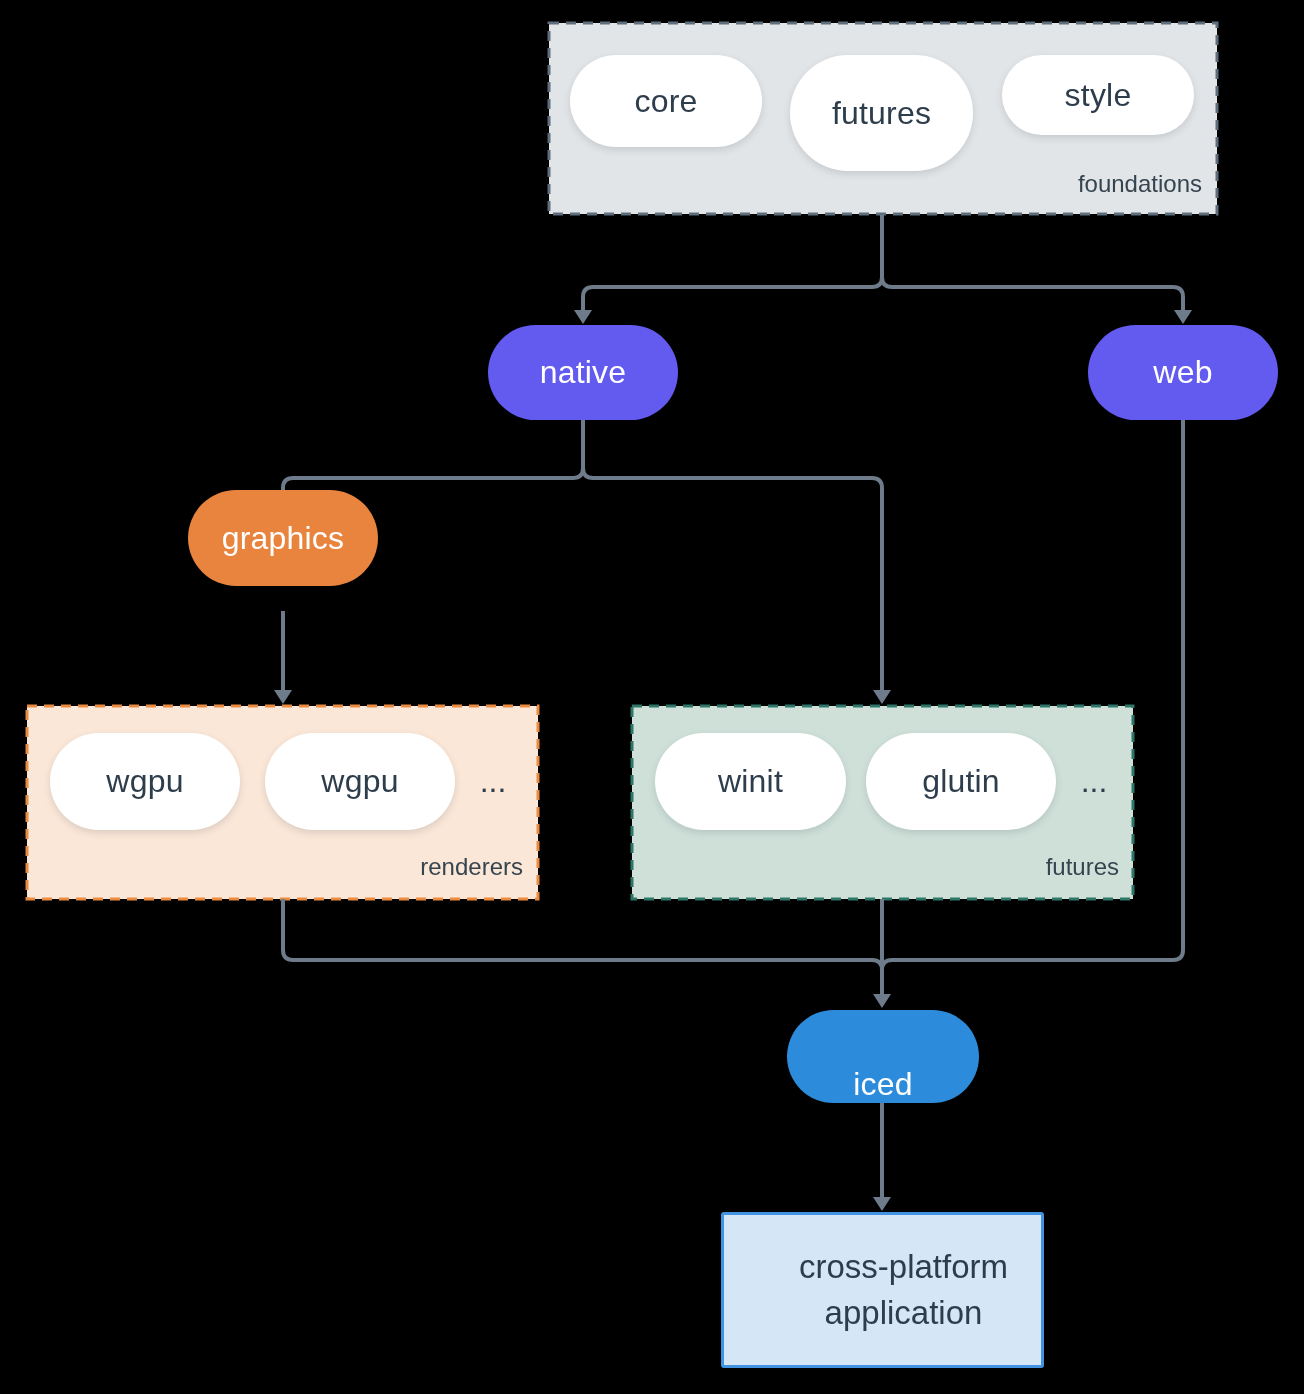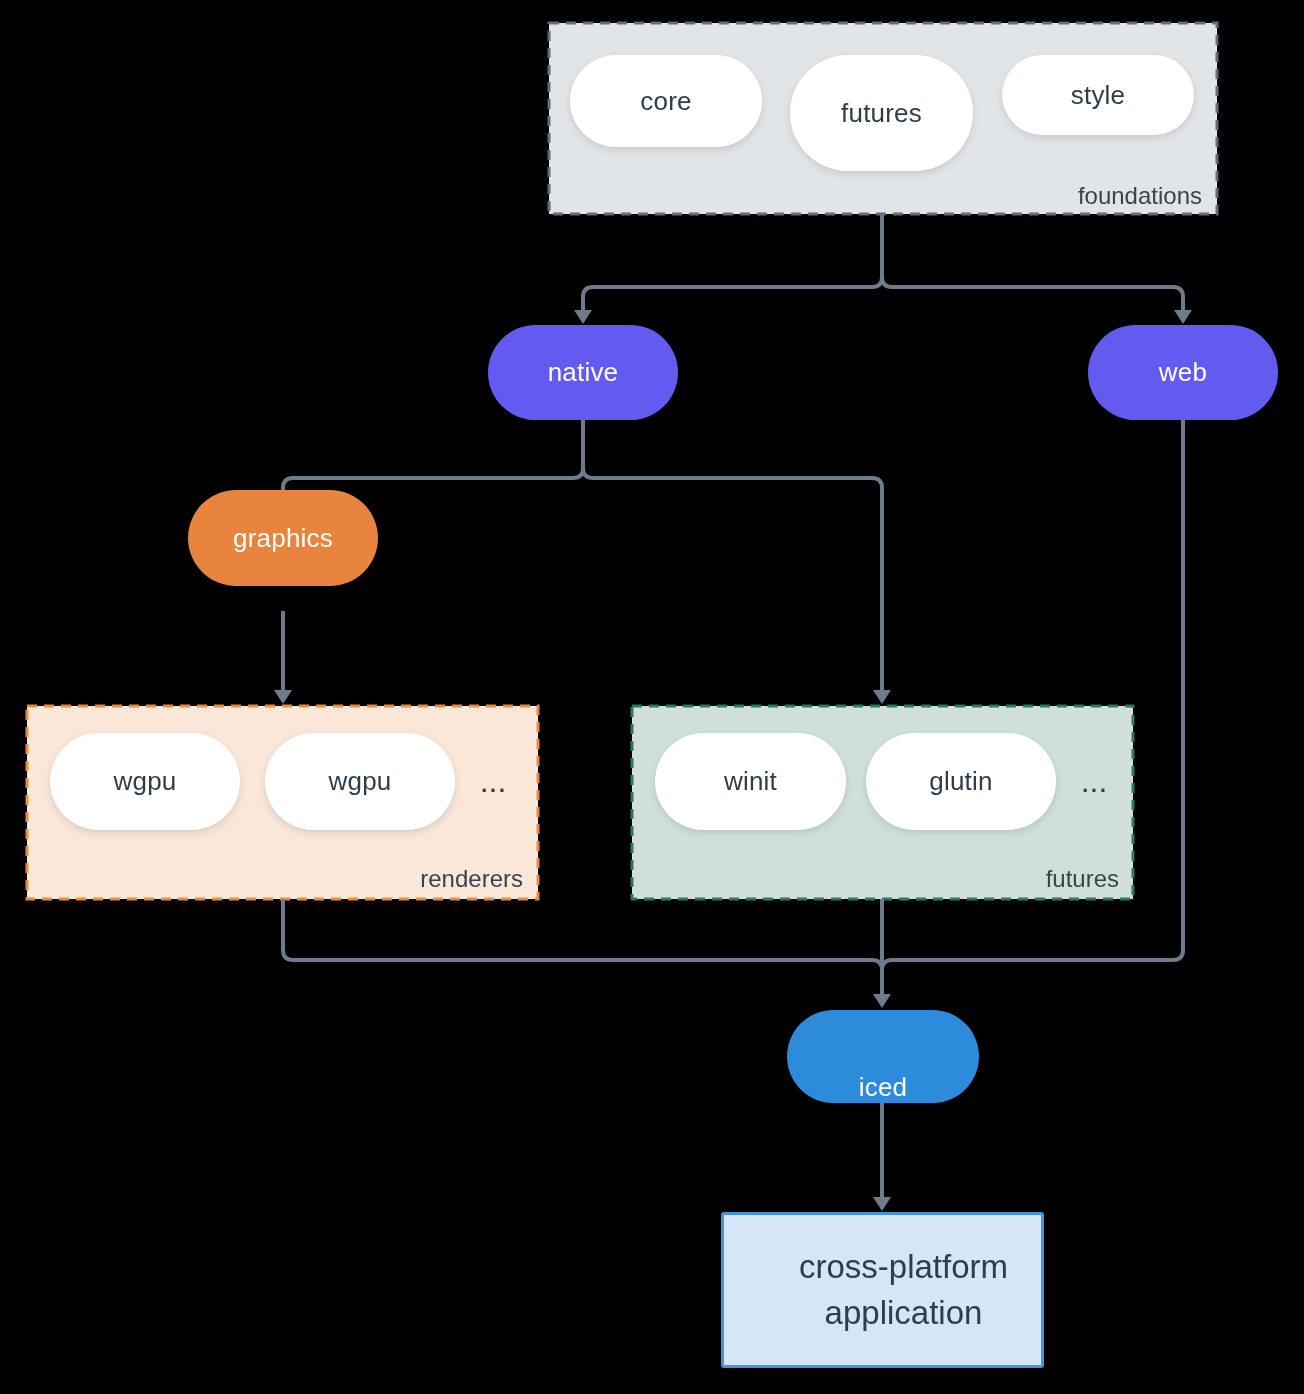--- a/index.html
+++ b/index.html
@@ -16,38 +16,38 @@
   .rect-renderers   { fill: var(--renderers-fill);   stroke: var(--renderers-border);   stroke-dasharray:10 7; }
   .rect-shells      { fill: var(--shells-fill);      stroke: var(--shells-border);      stroke-dasharray:10 7; }
 
   .connector { fill:none; stroke: var(--connector); stroke-width:4; }
   .arrowhead { fill: var(--connector); stroke:none; }
 
   .node {
     position:absolute; z-index:2;
     display:flex; align-items:center; justify-content:center;
     border-radius:999px;
-    font-size:26px; color: var(--text-dark);
+    font-size:32px; color: var(--text-dark);
     letter-spacing:0.2px;
   }
   .pill-white {
     background: var(--pill-white);
     box-shadow: 0 3px 7px rgba(70,85,100,0.18);
   }
   .pill-purple { background: var(--purple); color:#fff; }
   .pill-orange { background: var(--orange); color:#fff; }
   .pill-blue   { background: var(--blue);   color:#fff;align-items:flex-end; }
 
   .ellipsis {
     position:absolute; z-index:2; color: var(--text-dark);
     font-size:32px; display:flex; align-items:center; justify-content:center;
   }
   .corner-label {
     position:absolute; z-index:2; color: var(--label);
-    font-size:24px; text-align:right;margin-top:12px;
+    font-size:24px; text-align:right;
   }
   .app-box {
     position:absolute; z-index:2;
     left:721px; top:1212px; width:323px; height:156px;
     background: var(--app-fill);
     border:3px solid var(--app-border);
     border-radius:3px;
     box-sizing:border-box;
     display:flex; flex-direction:column; align-items:center; justify-content:center;
     color: var(--text-dark); font-size:33px; line-height:46px;padding-left:42px;

